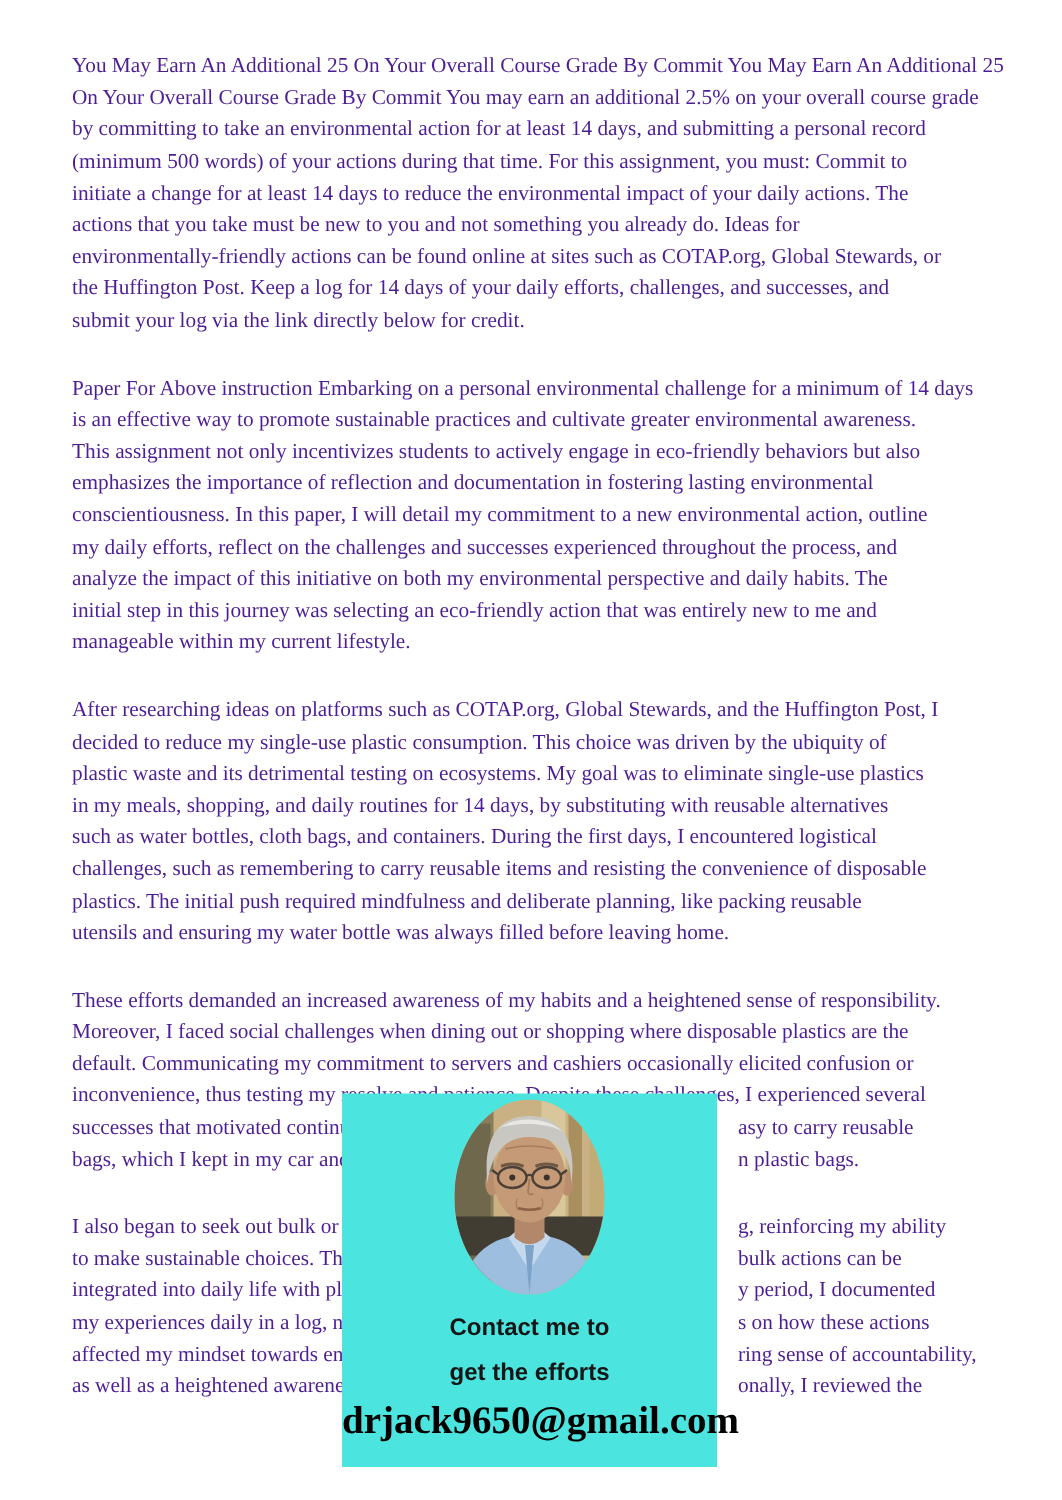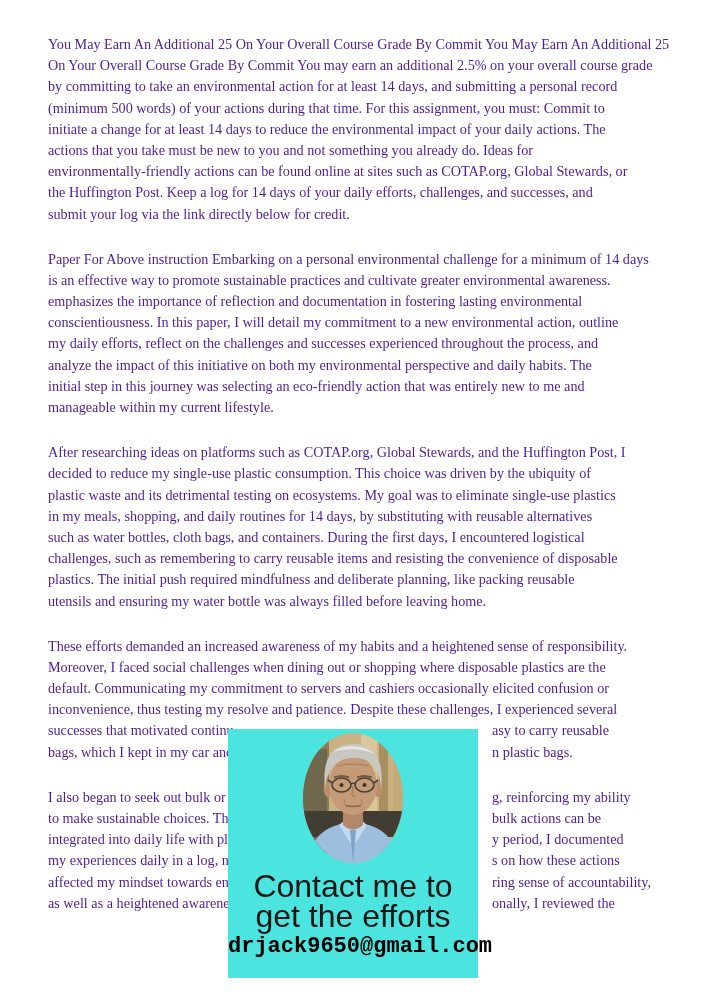--- a/index.html
+++ b/index.html
@@ -14,26 +14,26 @@
   .para { margin-bottom:24px; }
   .line { line-height:21.2px; height:21.2px; white-space:nowrap; position:relative; }
   .frag-right { position:absolute; left:444px; top:0; white-space:nowrap; }
 
   .ad {
     position:absolute; left:228px; top:729px; width:250px; height:249px;
     background:#4ce4de; z-index:10; text-align:center;
   }
   .photo { display:block; margin:4px auto 0; }
   .ad-headline {
-    font-family:"Liberation Sans", sans-serif; font-weight:normal;
-    font-size:32px; line-height:30px; color:#161616; margin-top:8px;
+    font-family:"Liberation Sans", sans-serif; font-weight:bold;
+    font-size:16px; line-height:30px; color:#161616; margin-top:8px;
   }
   .ad-email {
-    font-family:Liberation Mono, monospace; font-weight:bold;
-    font-size:22px; line-height:26px; color:#000000; margin-top:3px;
+    font-family:Liberation Serif, serif; font-weight:bold;
+    font-size:26px; line-height:26px; color:#000000; margin-top:3px;
   }
 </style>
 </head>
 <body>
 
 <div class="page">
 
   <div class="doc">
 
     <div class="para">
@@ -44,20 +44,21 @@
       <div class="line">initiate a change for at least 14 days to reduce the environmental impact of your daily actions. The</div>
       <div class="line">actions that you take must be new to you and not something you already do. Ideas for</div>
       <div class="line">environmentally-friendly actions can be found online at sites such as COTAP.org, Global Stewards, or</div>
       <div class="line">the Huffington Post. Keep a log for 14 days of your daily efforts, challenges, and successes, and</div>
       <div class="line">submit your log via the link directly below for credit.</div>
     </div>
 
     <div class="para">
       <div class="line">Paper For Above instruction Embarking on a personal environmental challenge for a minimum of 14 days</div>
       <div class="line">is an effective way to promote sustainable practices and cultivate greater environmental awareness.</div>
+      <div class="line">This assignment not only incentivizes students to actively engage in eco-friendly behaviors but also</div>
       <div class="line">emphasizes the importance of reflection and documentation in fostering lasting environmental</div>
       <div class="line">conscientiousness. In this paper, I will detail my commitment to a new environmental action, outline</div>
       <div class="line">my daily efforts, reflect on the challenges and successes experienced throughout the process, and</div>
       <div class="line">analyze the impact of this initiative on both my environmental perspective and daily habits. The</div>
       <div class="line">initial step in this journey was selecting an eco-friendly action that was entirely new to me and</div>
       <div class="line">manageable within my current lifestyle.</div>
     </div>
 
     <div class="para">
       <div class="line">After researching ideas on platforms such as COTAP.org, Global Stewards, and the Huffington Post, I</div>

